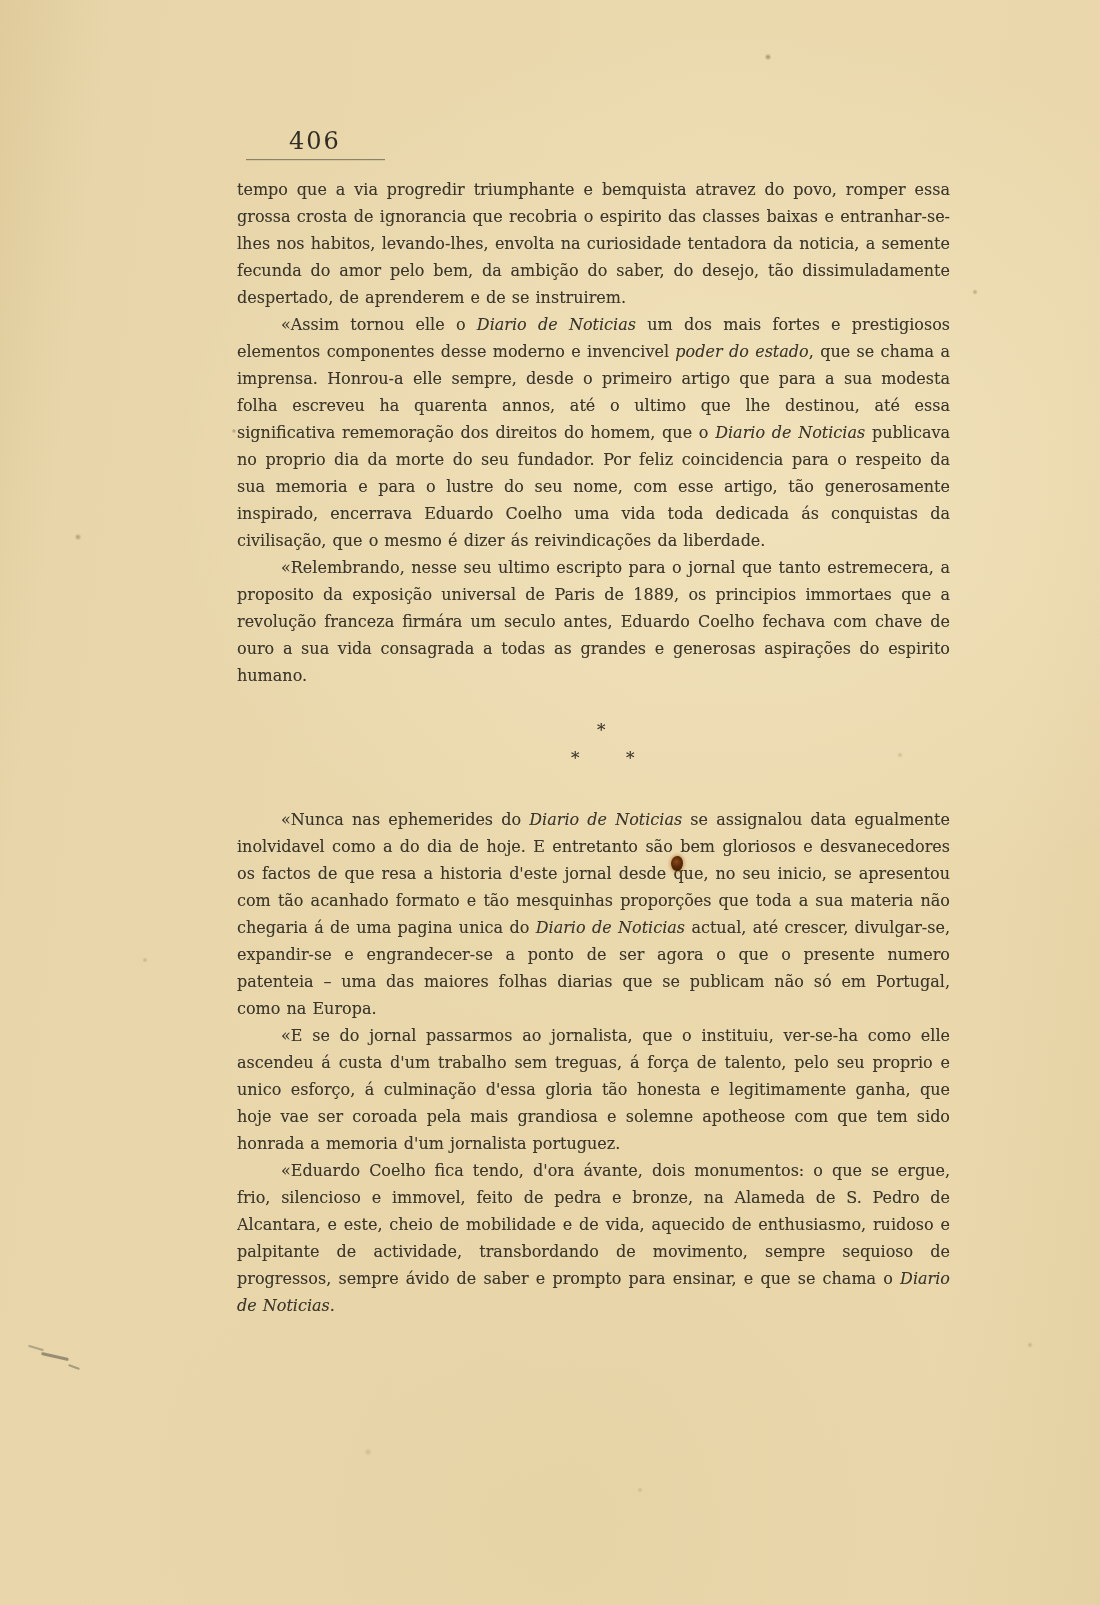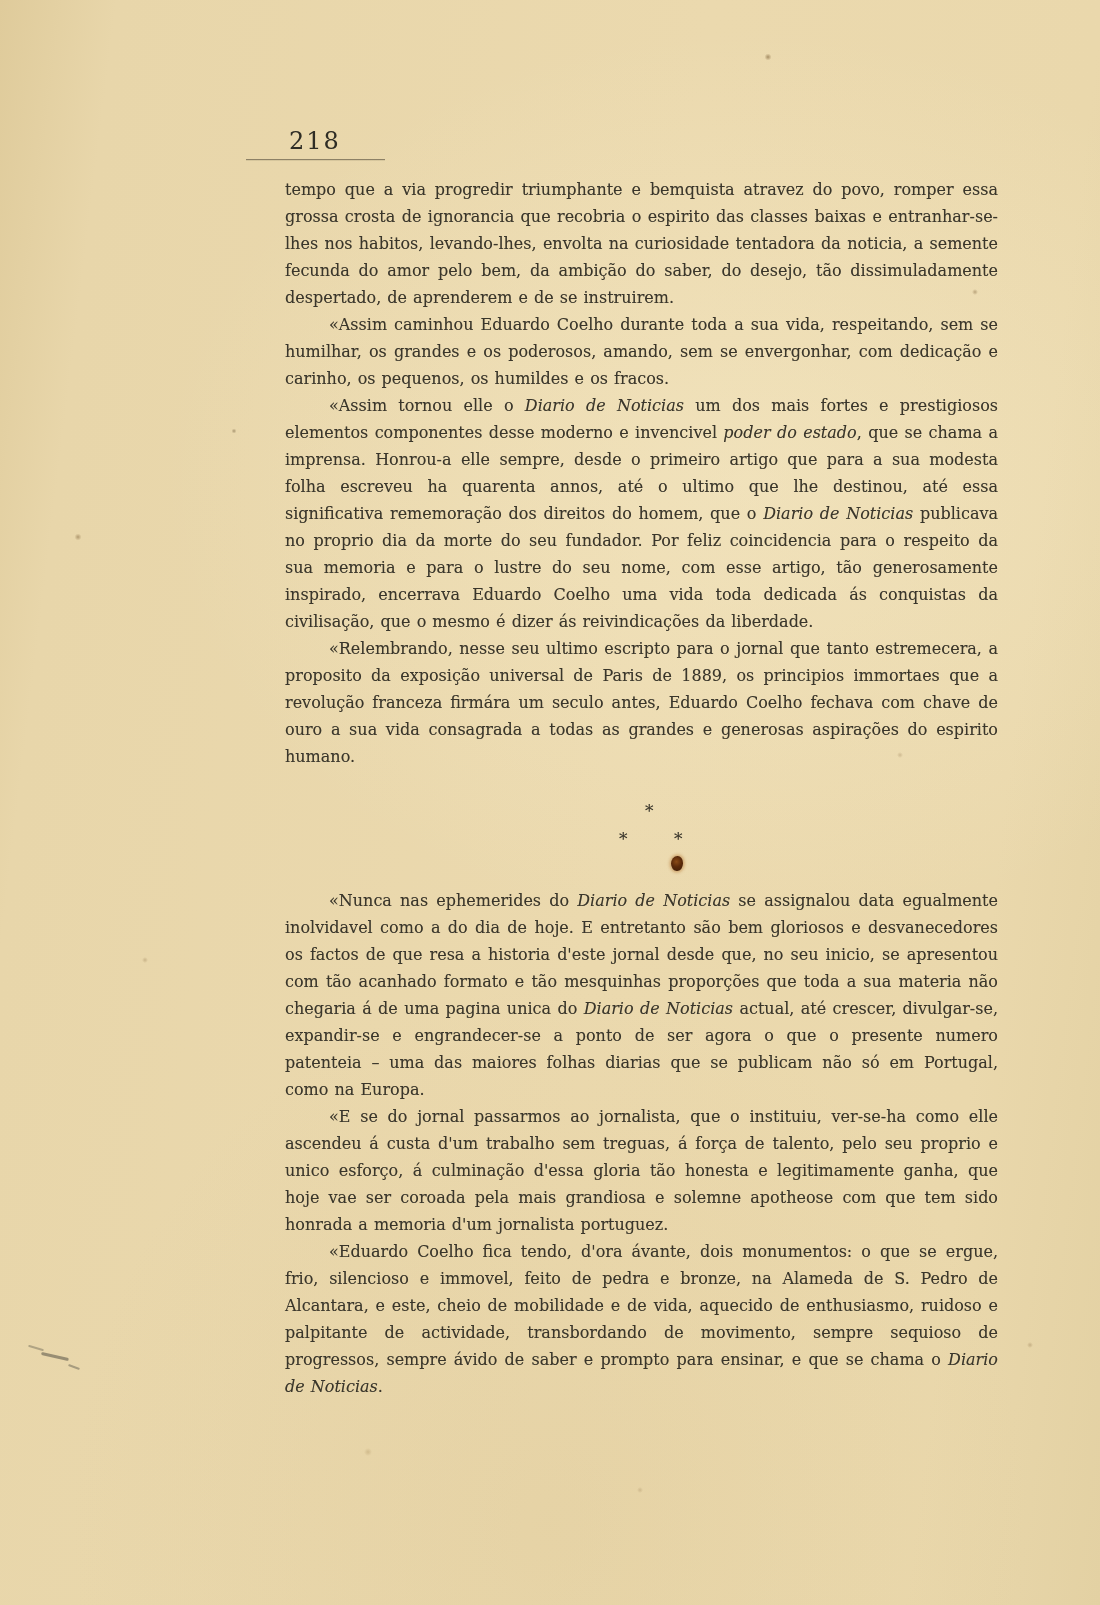--- a/index.html
+++ b/index.html
@@ -52,21 +52,20 @@
   .text-column {
     position: absolute;
     left: 237px;
     top: 176px;
     width: 713px;
     font-family: "DejaVu Serif", "Liberation Serif", serif;
     font-size: 16px;
     line-height: 27px;
     color: #3a362b;
     text-shadow: 0 0 0.5px rgba(58,54,43,.35);
-    margin-left: 48px;
   }
   .para {
     margin: 0;
     text-align: justify;
     word-spacing: 1px;
   }
   .para.indent { text-indent: 44px; }
   .seg.it { font-style: italic; }
 
   
@@ -110,28 +109,27 @@
   }
   .dash1 { left: 2px;  top: 5px;  width: 16px; height: 2px;   transform: rotate(16deg); opacity:.7; }
   .dash2 { left: 15px; top: 13px; width: 28px; height: 2.5px; transform: rotate(13deg); }
   .dash3 { left: 42px; top: 24px; width: 12px; height: 2px;   transform: rotate(20deg); opacity:.8; }
 </style>
 </head>
 <body>
 
 <div class="page">
 
-  <div class="folio-number">218</div>
+  <div class="folio-number">406</div>
   <div class="folio-rule"></div>
 
   <div class="text-column">
 
     <div>
         <p class="para"><span class="seg">tempo que a via progredir triumphante e bemquista atravez do povo, romper essa grossa crosta de ignorancia que recobria o espirito das classes baixas e entranhar-se-lhes nos habitos, levando-lhes, envolta na curiosidade tentadora da noticia, a semente fecunda do amor pelo bem, da ambição do saber, do desejo, tão dissimuladamente despertado, de aprenderem e de se instruirem.</span></p>
-        <p class="para indent"><span class="seg">«Assim caminhou Eduardo Coelho durante toda a sua vida, respeitando, sem se humilhar, os grandes e os poderosos, amando, sem se envergonhar, com dedicação e carinho, os pequenos, os humildes e os fracos.</span></p>
         <p class="para indent"><span class="seg">«Assim tornou elle o </span><span class="seg it">Diario de Noticias</span><span class="seg"> um dos mais fortes e prestigiosos elementos componentes desse moderno e invencivel </span><span class="seg it">poder do estado</span><span class="seg">, que se chama a imprensa. Honrou-a elle sempre, desde o primeiro artigo que para a sua modesta folha escreveu ha quarenta annos, até o ultimo que lhe destinou, até essa significativa rememoração dos direitos do homem, que o </span><span class="seg it">Diario de Noticias</span><span class="seg"> publicava no proprio dia da morte do seu fundador. Por feliz coincidencia para o respeito da sua memoria e para o lustre do seu nome, com esse artigo, tão generosamente inspirado, encerrava Eduardo Coelho uma vida toda dedicada ás conquistas da civilisação, que o mesmo é dizer ás reivindicações da liberdade.</span></p>
         <p class="para indent"><span class="seg">«Relembrando, nesse seu ultimo escripto para o jornal que tanto estremecera, a proposito da exposição universal de Paris de 1889, os principios immortaes que a revolução franceza firmára um seculo antes, Eduardo Coelho fechava com chave de ouro a sua vida consagrada a todas as grandes e generosas aspirações do espirito humano.</span></p>
       </div>
 
     <div class="divider">
       <span class="ast ast-top">*</span>
       <span class="ast ast-bl">*</span>
       <span class="ast ast-br">*</span>
     </div>
 

